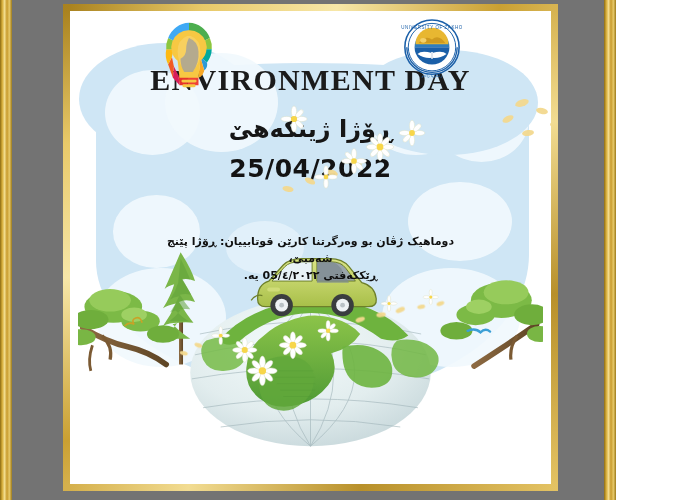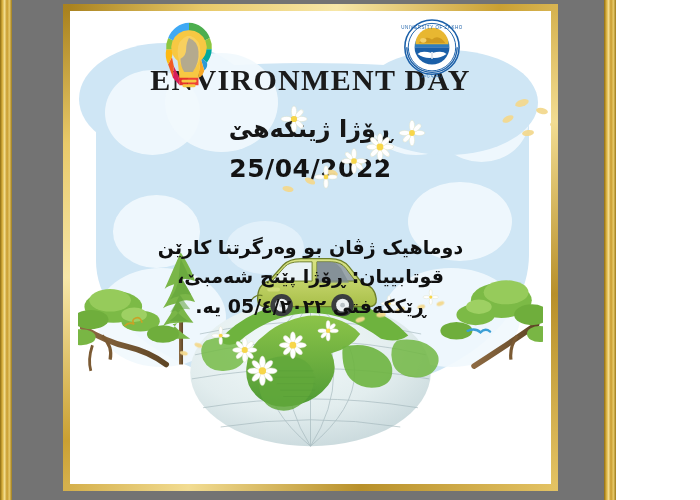--- a/index.html
+++ b/index.html
@@ -54,21 +54,21 @@
   }
   .datetxt{
     position:absolute;left:0;right:0;top:143px;text-align:center;
     font-family:"DejaVu Sans", sans-serif;
     font-weight:bold;font-size:25px;color:#131313;letter-spacing:.5px;
     z-index:6;
   }
   .body-text{
     position:absolute;left:78px;right:78px;top:222px;text-align:center;
     font-family:"DejaVu Sans", sans-serif;
-    direction:rtl;font-weight:bold;font-size:19px;line-height:1.55;color:#101010;
+    direction:rtl;font-weight:bold;font-size:11px;line-height:1.55;color:#101010;
     z-index:7;
   }
 
   
   .logo{position:absolute;z-index:8;}
   .logo-left{left:90px;top:8px;width:58px;height:72px;}
   .logo-right{right:88px;top:6px;width:62px;height:68px;}
 
   
   .scene{position:absolute;left:8px;right:8px;top:218px;height:218px;z-index:5;}

